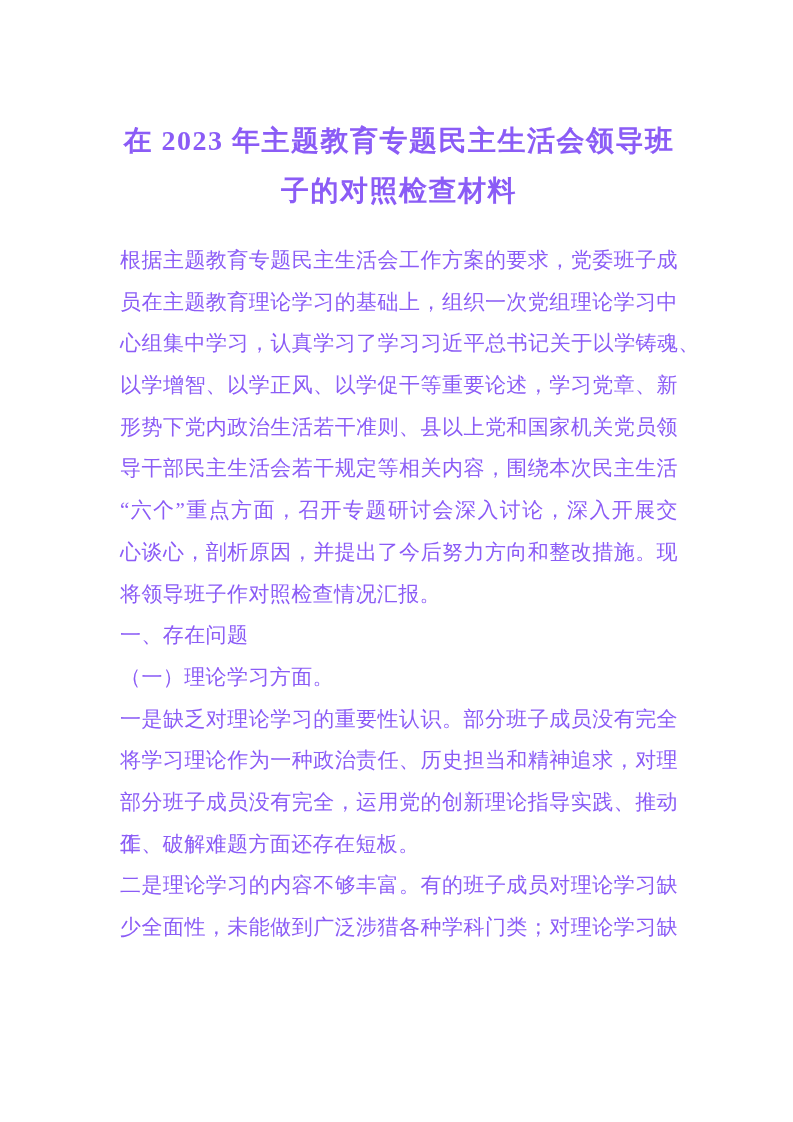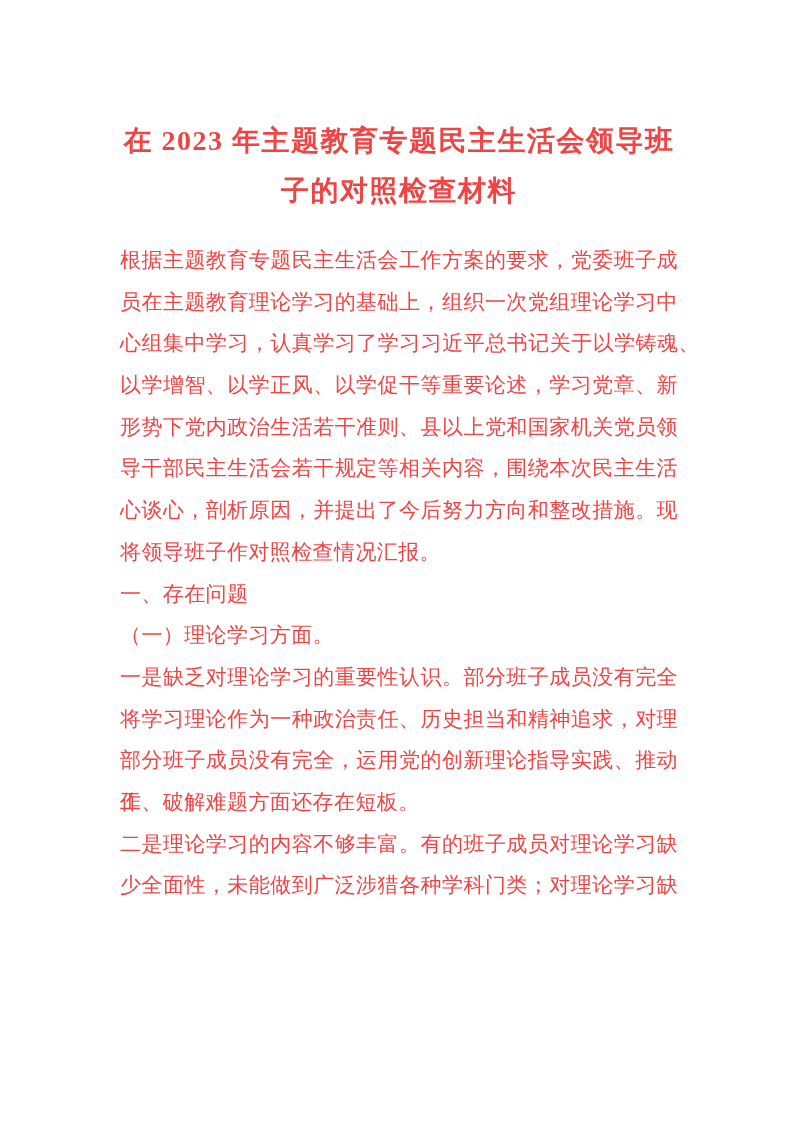--- a/index.html
+++ b/index.html
@@ -6,21 +6,21 @@
     margin: 0;
     padding: 0;
     background: #ffffff;
   }
   .page {
     position: relative;
     width: 793px;
     height: 1122px;
     box-sizing: border-box;
     background: #ffffff;
-    color: #ef4444;
+    color: #8b5cf6;
     padding: 116px 115px 0 120px;
     overflow: hidden;
     font-family: "Liberation Serif", "DejaVu Serif", serif;
   }
   .title {
     font-size: 28px;
     line-height: 50px;
     font-weight: 700;
     text-align: center;
     letter-spacing: 1.5px;
@@ -66,20 +66,21 @@
     <div class="title-line">子的对照检查材料</div>
   </div>
   <div class="doc-body">
       <div class="para">
         <div class="line">根据主题教育专题民主生活会工作方案的要求，党委班子成</div>
         <div class="line">员在主题教育理论学习的基础上，组织一次党组理论学习中</div>
         <div class="line hang">心组集中学习，认真学习了学习习近平总书记关于以学铸魂、</div>
         <div class="line">以学增智、以学正风、以学促干等重要论述，学习党章、新</div>
         <div class="line">形势下党内政治生活若干准则、县以上党和国家机关党员领</div>
         <div class="line">导干部民主生活会若干规定等相关内容，围绕本次民主生活</div>
+        <div class="line">“六个”重点方面，召开专题研讨会深入讨论，深入开展交</div>
         <div class="line">心谈心，剖析原因，并提出了今后努力方向和整改措施。现</div>
         <div class="line">将领导班子作对照检查情况汇报。</div>
       </div>
       <div class="para">
         <div class="line">一、存在问题</div>
       </div>
       <div class="para">
         <div class="line">（一）理论学习方面。</div>
       </div>
       <div class="para">

